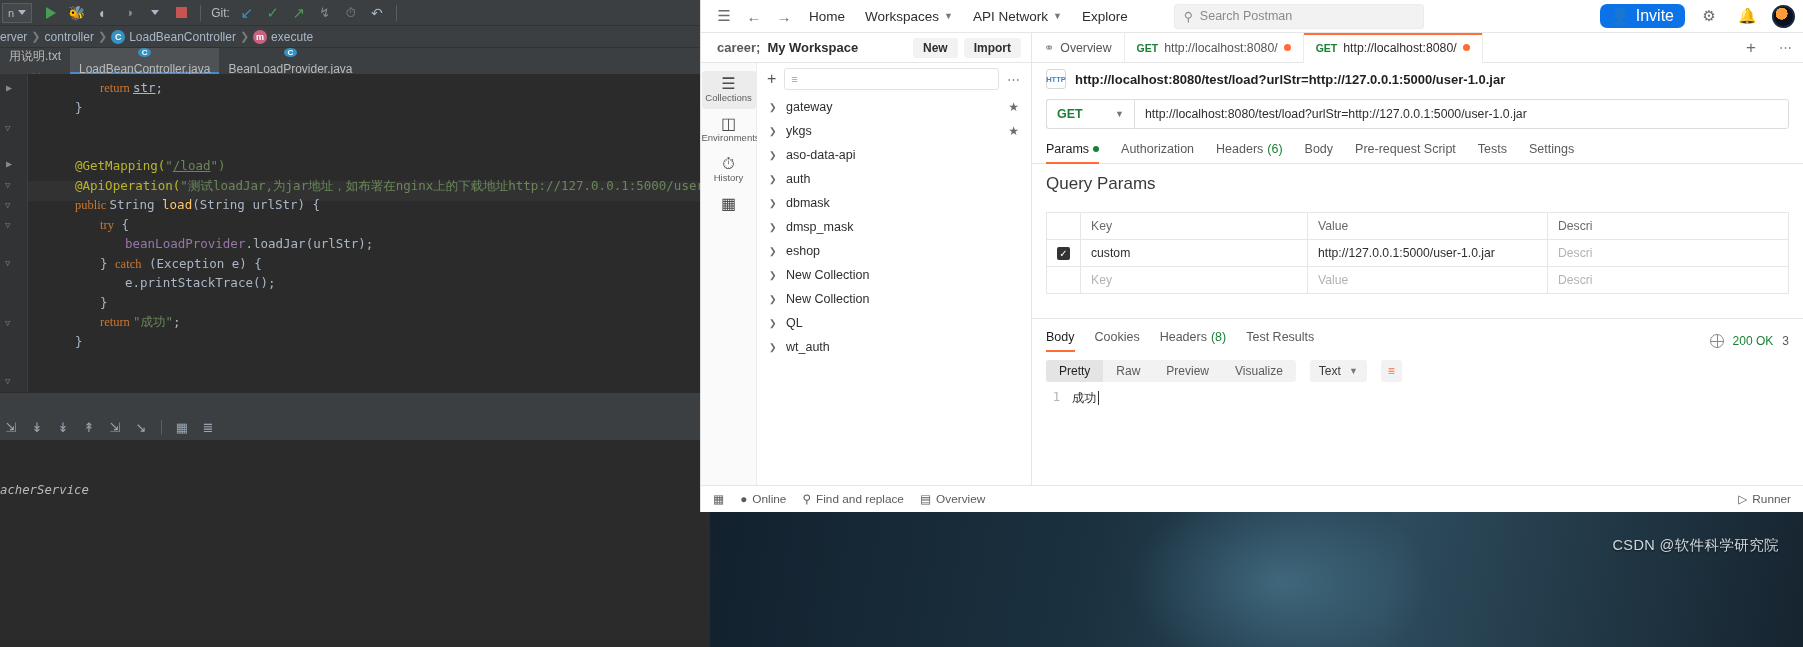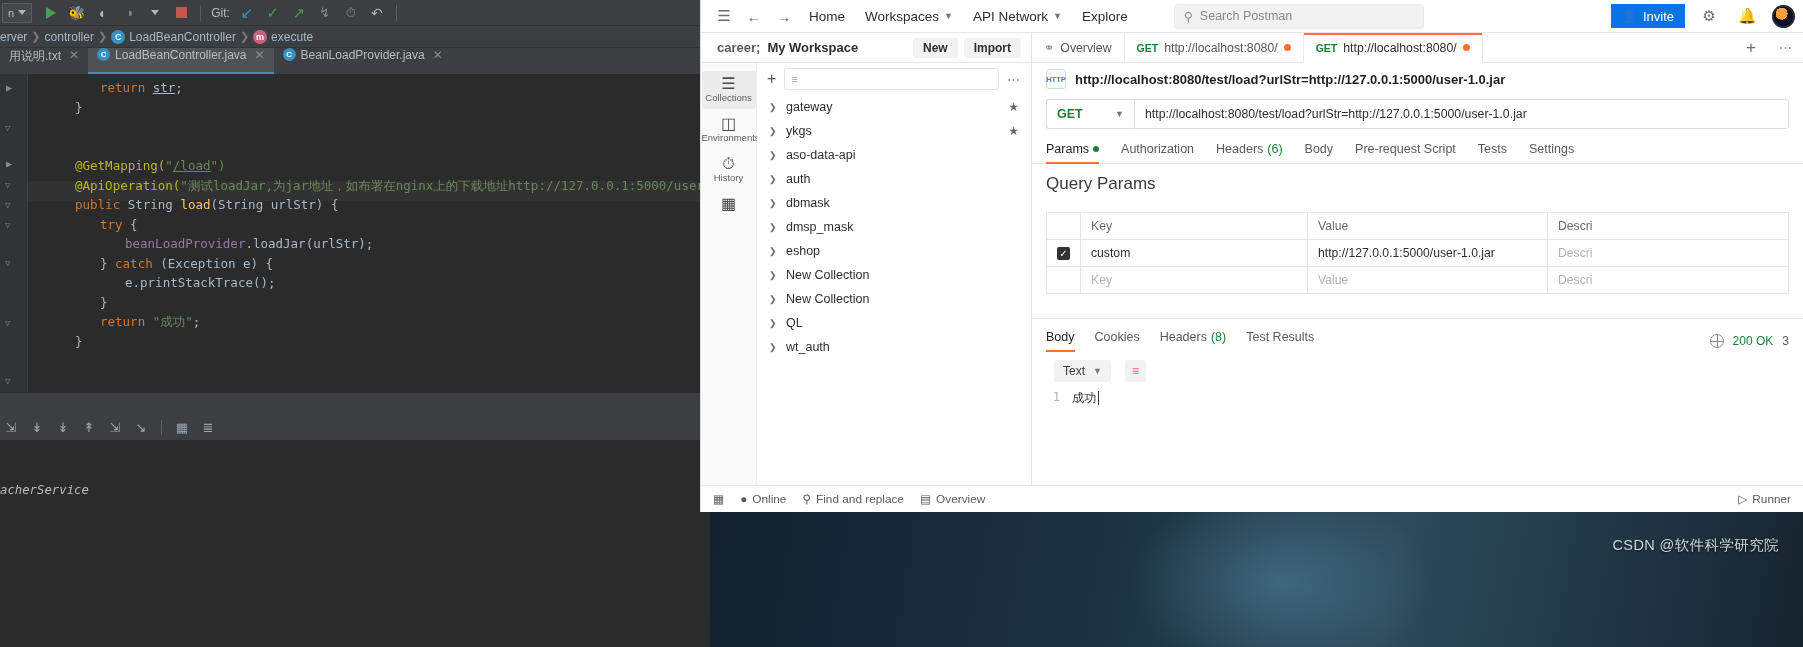--- a/index.html
+++ b/index.html
@@ -48,42 +48,42 @@
     width: 14px; height: 14px; border-radius: 50%; font-size: 9px;
     color: #fff; display: flex; align-items: center; justify-content: center;
     font-weight: bold;
   }
   .ic-class { background: #3592c4; }
   .ic-method { background: #c8607f; }
 
   .editor-tabs { height: 26px; display: flex; align-items: flex-end;
     background: #3c3f41; }
   .etab {
-    height: 26px; display: flex; gap: 5px;
-    padding: 0 9px; font-size: 12px; color: #bbbbbb; position: relative;
+    height: 26px; display: flex; align-items: center; gap: 5px;
+    padding: 0 9px; font-size: 12px; color: #bbbbbb; position: relative; flex-direction: column;
   }
   .etab.active { background: #4e5254; border-bottom: 2px solid #4a88c7; }
   .etab .x { color: #8b8b8b; font-size: 12px; margin-left: 3px; }
   .etab .ic-class { width: 13px; height: 13px; font-size: 8px; }
 
   .code-area {
     position: relative; background: #2b2b2b; height: 345px; overflow: hidden;
     font-family: "DejaVu Sans Mono", monospace; font-size: 12.5px;
     line-height: 19.5px;
   }
   .gutter {
     position: absolute; left: 0; top: 0; width: 28px; height: 100%;
     background: #313335; border-right: 1px solid #3c3f41;
   }
   .gut-mark { position: absolute; left: 6px; color: #8a8a8a; font-size: 10px; }
   .fold { position: absolute; left: 5px; width: 10px; color: #767676; font-size: 9px;}
   .code-lines { position: absolute; left: 28px; top: 0; right: 0;
     padding-top: 4px; white-space: pre; }
   .ln { height: 19.5px; padding-left: 22px; }
-  .kw { color: #cc7832; }
+  .kw { color: #cc7832; font-family: Liberation Serif, serif; }
   .str { color: #6a8759; }
   .ann { color: #bbb529; }
   .fld { color: #9876aa; }
   .var { color: #a9b7c6; }
   .mth { color: #ffc66d; }
   .u { text-decoration: underline; }
   .cls { color: #a9b7c6; text-align: right; }
 
   .caret-line { position: absolute; left: 28px; right: 0; height: 19.5px;
     background: #323232; }
@@ -129,21 +129,21 @@
     display: flex; align-items: center; gap: 5px; height: 26px; }
   .caret { font-size: 9px; color: #777; }
   .pm-search {
     margin-left: 36px; width: 250px; height: 25px; background: #f2f2f2;
     border: 1px solid #ececec; border-radius: 3px; display: flex;
     align-items: center; gap: 7px; padding: 0 9px; color: #8a8a8a;
     font-size: 12.5px;
   }
   .pm-right { margin-left: auto; display: flex; align-items: center; gap: 9px; }
   .invite-btn {
-    background: #0b72e7; color: #fff; font-size: 13px; border-radius: 0;
+    background: #0b72e7; color: #fff; font-size: 16px; border-radius: 7px;
     height: 24px; padding: 0 11px; display: flex; align-items: center; gap: 5px;
   }
   .avatar-c {
     width: 23px; height: 23px; border-radius: 50%;
     background: radial-gradient(circle at 40% 35%, #ff9d3a 0 35%, #0b1020 36% 100%);
     border: 2px solid #1b2a3a;
   }
 
   .pm-wsbar {
     height: 30px; display: flex; align-items: center; background: #fff;
@@ -651,20 +651,26 @@
               <span>Test Results</span>
             </div>
             <div class="resp-meta">
             <span class="globe"></span>
             <span class="ok-txt">200 OK</span>
             <span>3</span>
           </div>
         </div>
 
         <div class="viewer-bar">
+          <div class="vb-seg" id="viewer-modes">
+              <span class="vb-item active">Pretty</span>
+              <span class="vb-item">Raw</span>
+              <span class="vb-item">Preview</span>
+              <span class="vb-item">Visualize</span>
+            </div>
           <div class="vb-sel">
             <span>Text</span>
             <span class="caret">▼</span>
           </div>
           <div class="vb-wrapicon">≡</div>
         </div>
 
         <div class="resp-body">
           <span class="rb-num">1</span>
           <span class="rb-text">成功</span>

